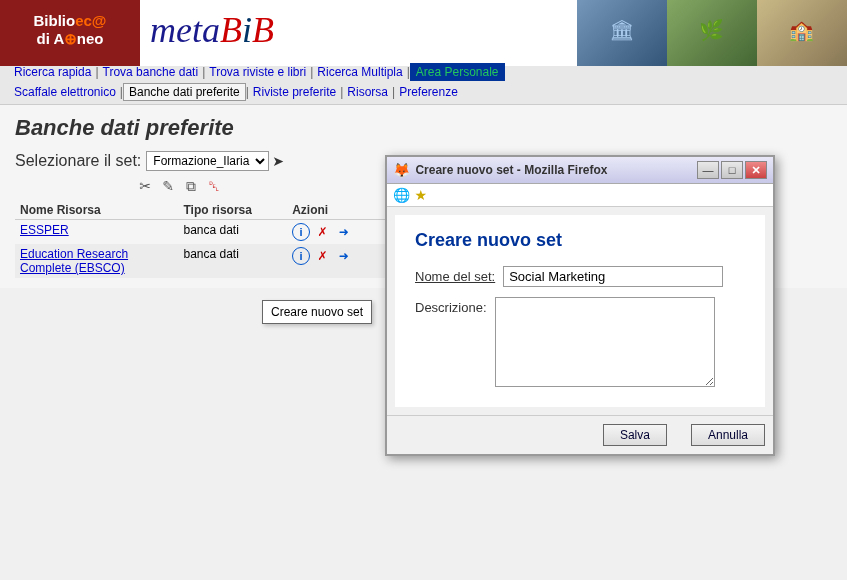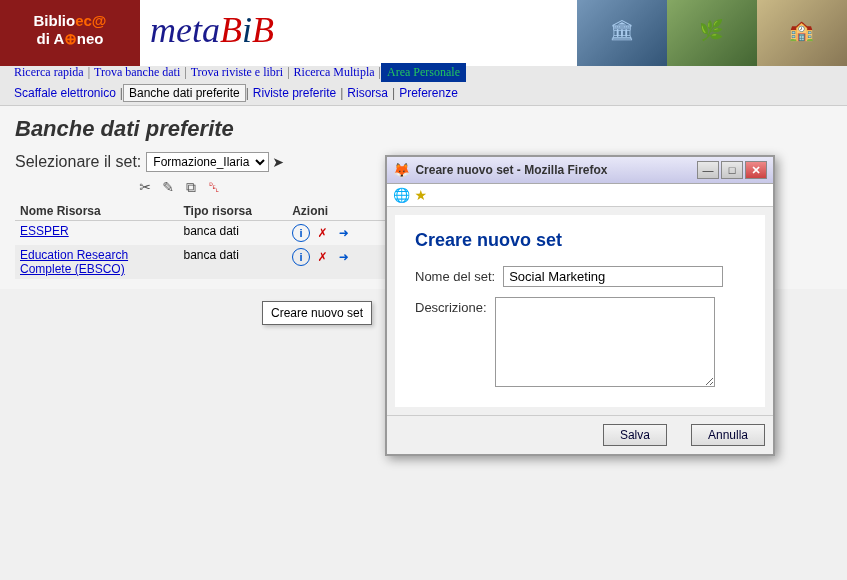--- a/index.html
+++ b/index.html
@@ -16,21 +16,21 @@
     #metabib-title span.meta { color: #1a1a8c; }
     #metabib-title span.bib { color: #cc0000; }
     #header-images { display: flex; height: 72px; }
     .header-img-box { width: 90px; height: 72px; background: #888; overflow: hidden; }
     .header-img-box:nth-child(1) { background: linear-gradient(135deg, #6699cc, #336699); }
     .header-img-box:nth-child(2) { background: linear-gradient(135deg, #99aa77, #556644); }
     .header-img-box:nth-child(3) { background: linear-gradient(135deg, #ccbb99, #998866); }
 
     
     #nav-bar { background: #e8e8e8; border-bottom: 1px solid #ccc; padding: 3px 10px; }
-    #nav-top { display: flex; align-items: center; gap: 0; flex-wrap: nowrap; margin-bottom: 2px; font-family: Liberation Serif, serif; }
+    #nav-top { display: flex; align-items: center; gap: 0; flex-wrap: nowrap; margin-bottom: 2px; }
     #nav-bottom { display: flex; align-items: center; gap: 0; }
     .nav-link { color: #0000cc; text-decoration: none; font-size: 12px; padding: 1px 4px; white-space: nowrap; }
     .nav-sep { color: #666; font-size: 12px; }
     .nav-link.active { background: #003399; color: #22c55e; padding: 2px 6px; text-decoration: none; }
     .nav-link.box { border: 1px solid #999; color: #000; background: #f5f5f5; padding: 1px 5px; }
 
     
     #main { background: #f5f5f5; padding: 10px 15px; position: relative; }
     #page-title { font-size: 22px; color: #333; font-weight: bold; margin-bottom: 10px; font-style: italic; }
 
@@ -71,21 +71,21 @@
     
     #dialog-addressbar { background: white; padding: 3px 6px; border-bottom: 1px solid #ccc; display: flex; align-items: center; gap: 4px; }
     #addr-globe { color: #4488cc; font-size: 14px; }
     #addr-url { font-size: 11px; color: #333; flex: 1; overflow: hidden; text-overflow: ellipsis; white-space: nowrap; }
     #addr-star { color: #ccaa00; font-size: 14px; }
 
     
     #dialog-content { padding: 15px 20px 10px; background: white; margin: 8px; }
     #dialog-heading { font-size: 18px; color: #003399; font-weight: bold; margin-bottom: 15px; }
     #nome-del-set-row { display: flex; align-items: center; margin-bottom: 10px; }
-    #nome-label { font-size: 13px; color: #333; margin-right: 8px; white-space: nowrap; }
+    #nome-label { font-size: 13px; color: #333; margin-right: 8px; white-space: nowrap; text-decoration: underline; }
     #nome-input { border: 1px solid #999; padding: 2px 5px; font-size: 13px; width: 220px; }
     #descrizione-area { display: flex; align-items: flex-start; margin-bottom: 10px; }
     #descrizione-label { font-size: 13px; color: #333; margin-right: 8px; white-space: nowrap; padding-top: 3px; }
     #descrizione-textarea { width: 220px; height: 90px; border: 1px solid #999; resize: both; font-size: 12px; padding: 3px; }
 
     
     #dialog-buttons { display: flex; justify-content: flex-end; gap: 24px; padding: 8px; border-top: 1px solid #ccc; }
     .dialog-btn { padding: 3px 16px; font-size: 12px; border: 1px solid #666; background: linear-gradient(to bottom, #f5f5f5, #ddd); cursor: pointer; color: #000033; }
   </style>
 </head>

